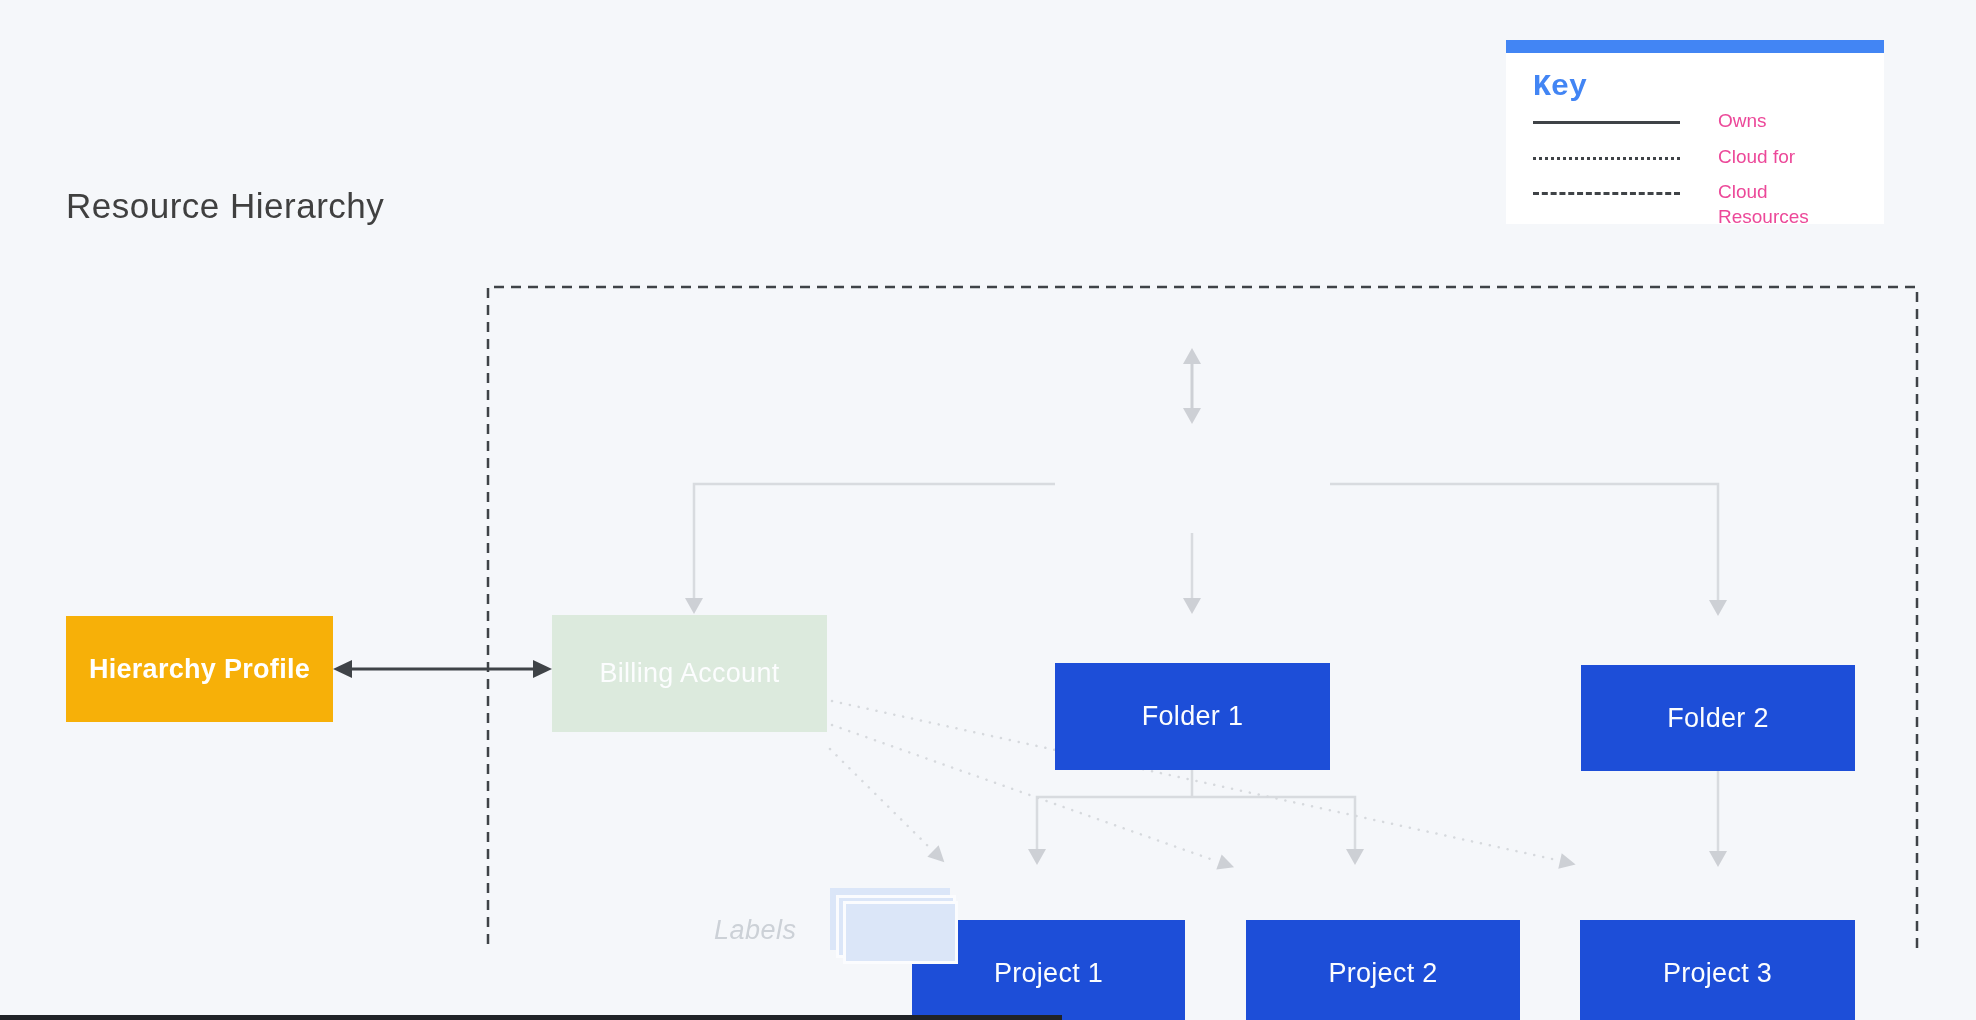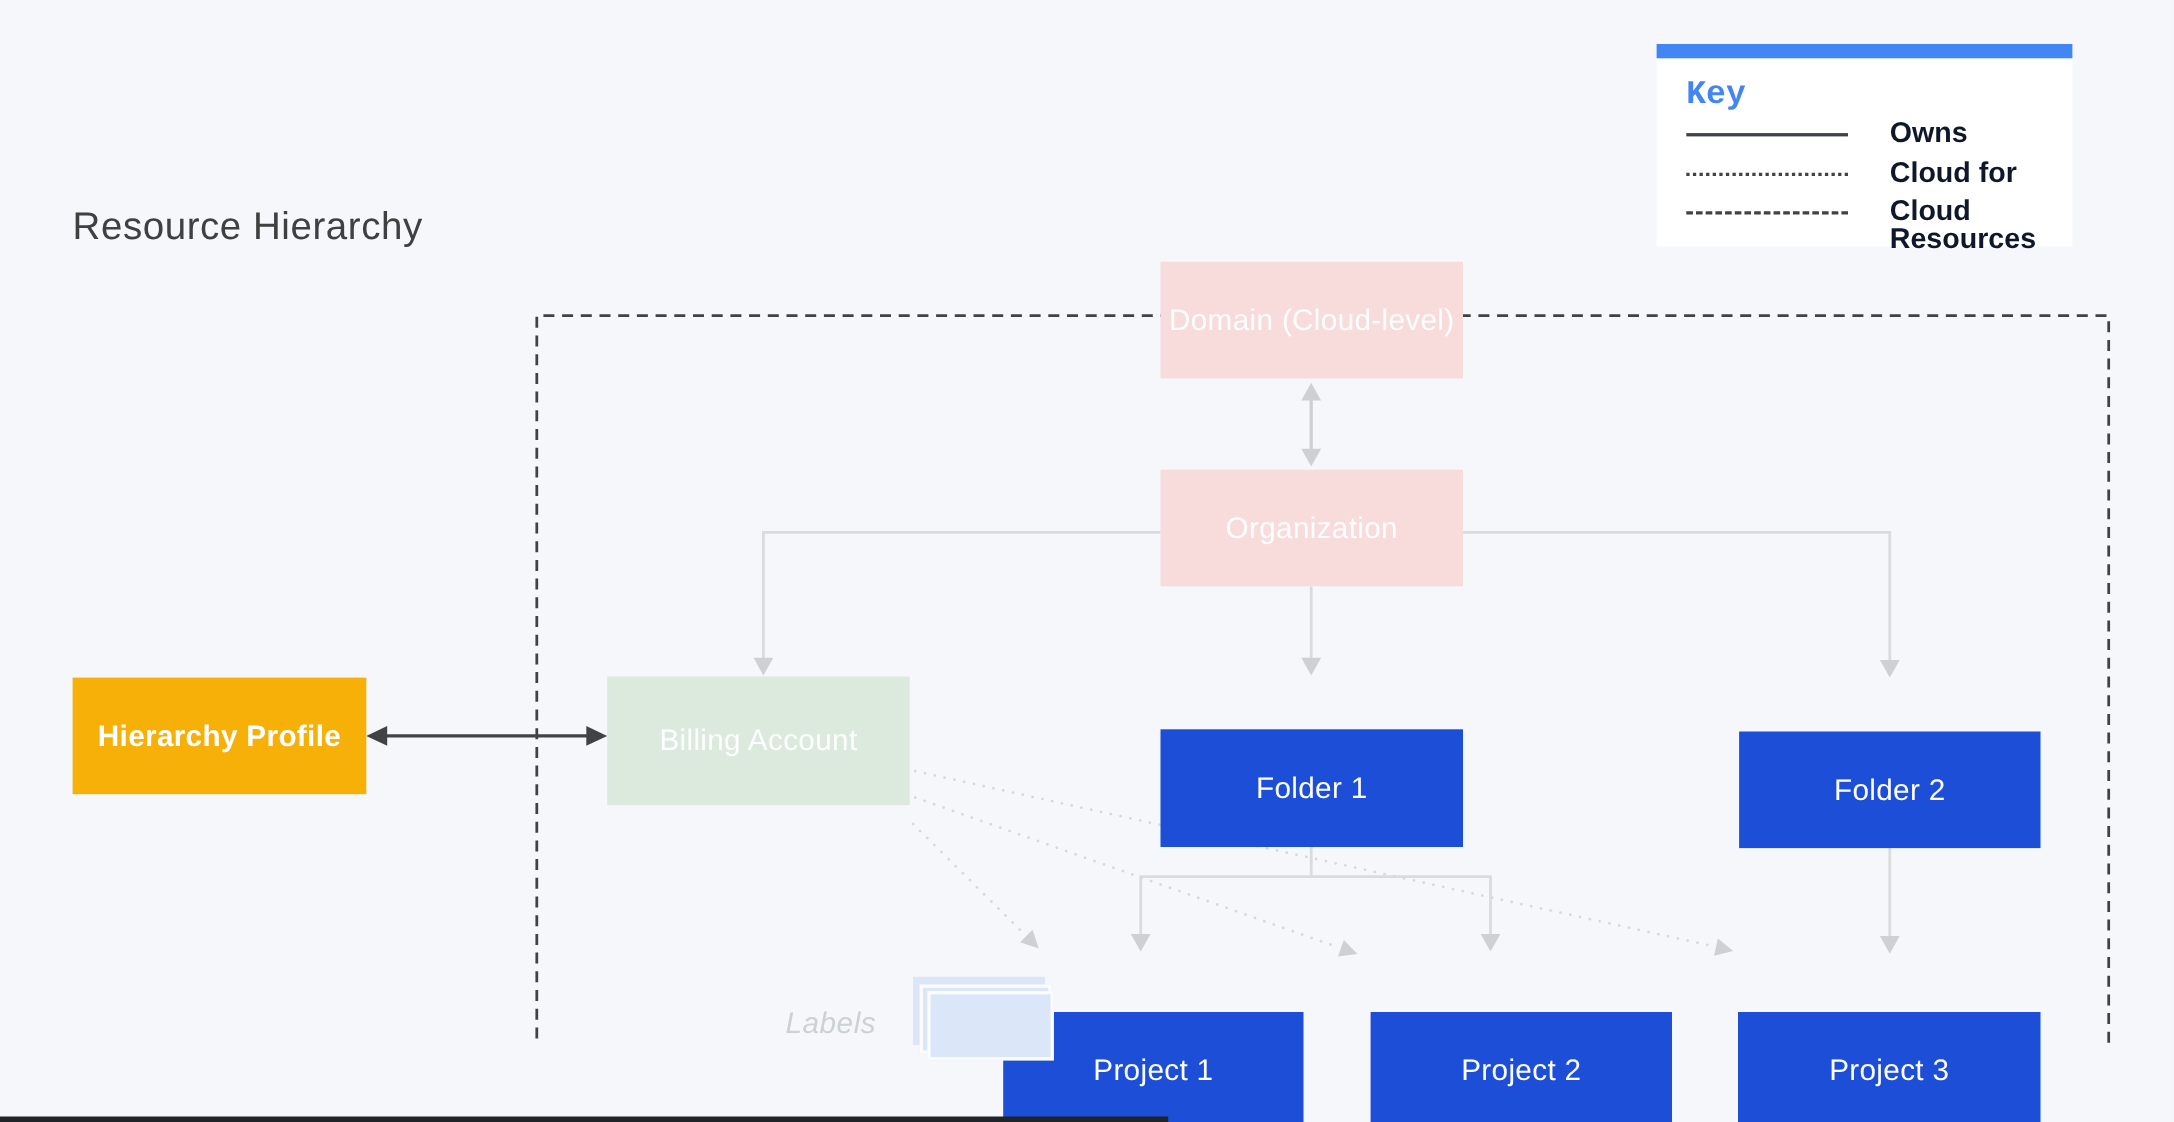--- a/index.html
+++ b/index.html
@@ -39,21 +39,21 @@
   .key-title {
     position:absolute; left:27px; top:30px;
     font-size:30px; font-weight:bold; color:#4285f4;font-family:Liberation Mono, monospace;
   }
   .key-line { position:absolute; left:27px; width:147px; height:0; }
   .key-line.solid  { border-top:3px solid  #3f4347; }
   .key-line.dotted { border-top:3px dotted #3f4347; }
   .key-line.dashed { border-top:3px dashed #3f4347; }
   .key-label {
     position:absolute; left:212px; width:120px;
-    font-size:26px; font-weight:bold; color:#0f172a; line-height:25px;
+    font-size:19px; font-weight:normal; color:#ec4899; line-height:25px;
   }
   .bottom-edge {
     position:absolute; left:0; top:1015px; width:1062px; height:5px;
     background:#202327; z-index:5;
   }
 </style>
 </head>
 <body>
 
 <div class="canvas">
@@ -115,27 +115,21 @@
 
     <g fill="#3f4347">
       <line x1="349" y1="669" x2="536" y2="669" stroke="#3f4347" stroke-width="3"></line>
       <polygon points="352,660 352,678 333,669"></polygon>
       <polygon points="533,660 533,678 552,669"></polygon>
     </g>
   </svg>
 
   <div class="page-title">Resource Hierarchy</div>
 
-  <div class="node pink" style="left:1055px; top:238px; width:275px; height:106px;">
-    <span>Domain (Cloud-level)</span>
-  </div>
 
-  <div class="node pink" style="left:1055px; top:427px; width:275px; height:106px;">
-    <span>Organization</span>
-  </div>
 
   <div class="node yellow" style="left:66px; top:616px; width:267px; height:106px;">
     <span>Hierarchy Profile</span>
   </div>
 
   <div class="node green" style="left:552px; top:615px; width:275px; height:117px;">
     <span>Billing Account</span>
   </div>
 
   <div class="node blue" style="left:1055px; top:615px; width:275px; height:107px;">

